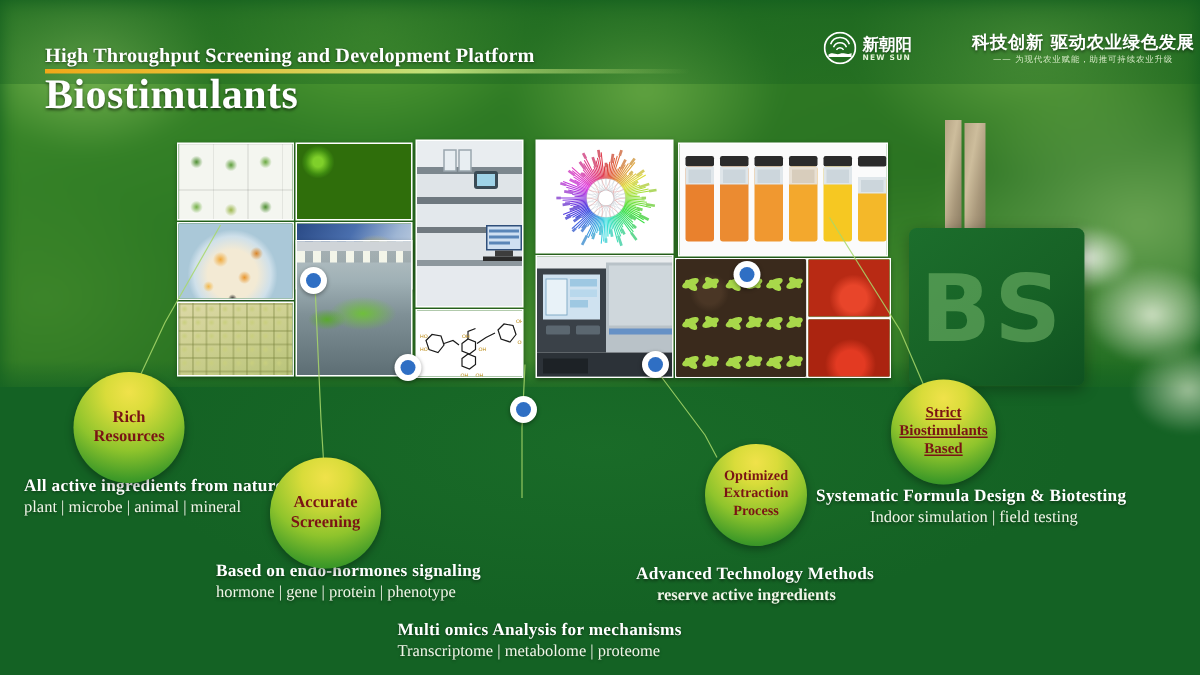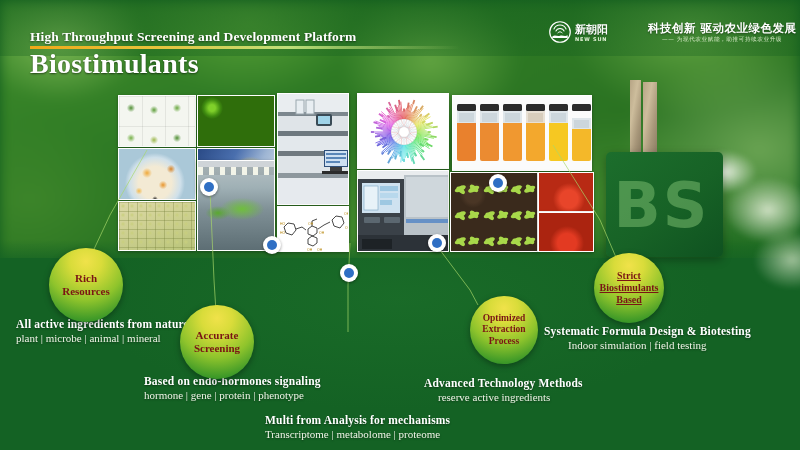--- a/index.html
+++ b/index.html
@@ -756,30 +756,30 @@
 
   <div class="cap" style="left:16px; top:318px;">
     <div class="l1">All active ingredients from nature</div>
     <div class="l2">plant | microbe | animal | mineral</div>
   </div>
   <div class="cap" style="left:144px; top:375px;">
     <div class="l1">Based on endo-hormones  signaling</div>
     <div class="l2">hormone | gene | protein | phenotype</div>
   </div>
   <div class="cap" style="left:265px; top:414px;">
-    <div class="l1">Multi from Analysis for mechanisms</div>
+    <div class="l1">Multi omics Analysis for mechanisms</div>
     <div class="l2">Transcriptome | metabolome | proteome</div>
   </div>
   <div class="cap" style="left:424px; top:377px;">
     <div class="l1">Advanced Technology Methods</div>
-    <div class="l2" style="margin-left:14px;">reserve active ingredients</div>
+    <div class="l2" style="margin-left:14px;font-weight:bold;">reserve active ingredients</div>
   </div>
   <div class="cap" style="left:544px; top:325px;">
     <div class="l1">Systematic Formula  Design &amp; Biotesting</div>
-    <div class="l2" style="margin-left:24px;">Indoor simulation | field testing</div>
+    <div class="l2" style="margin-left:36px;">Indoor simulation | field testing</div>
   </div>
 
   <div class="header">
     <div class="title-main">Biostimulants</div>
     <div class="title-sub">High Throughput Screening and Development Platform</div>
     <div class="title-rule"></div>
 
     <div class="logo-wrap">
       <svg class="logo-mark" viewBox="0 0 24 24">
         <circle cx="12" cy="12" r="11.2" fill="none" stroke="#ffffff" stroke-width="1.3"></circle>

